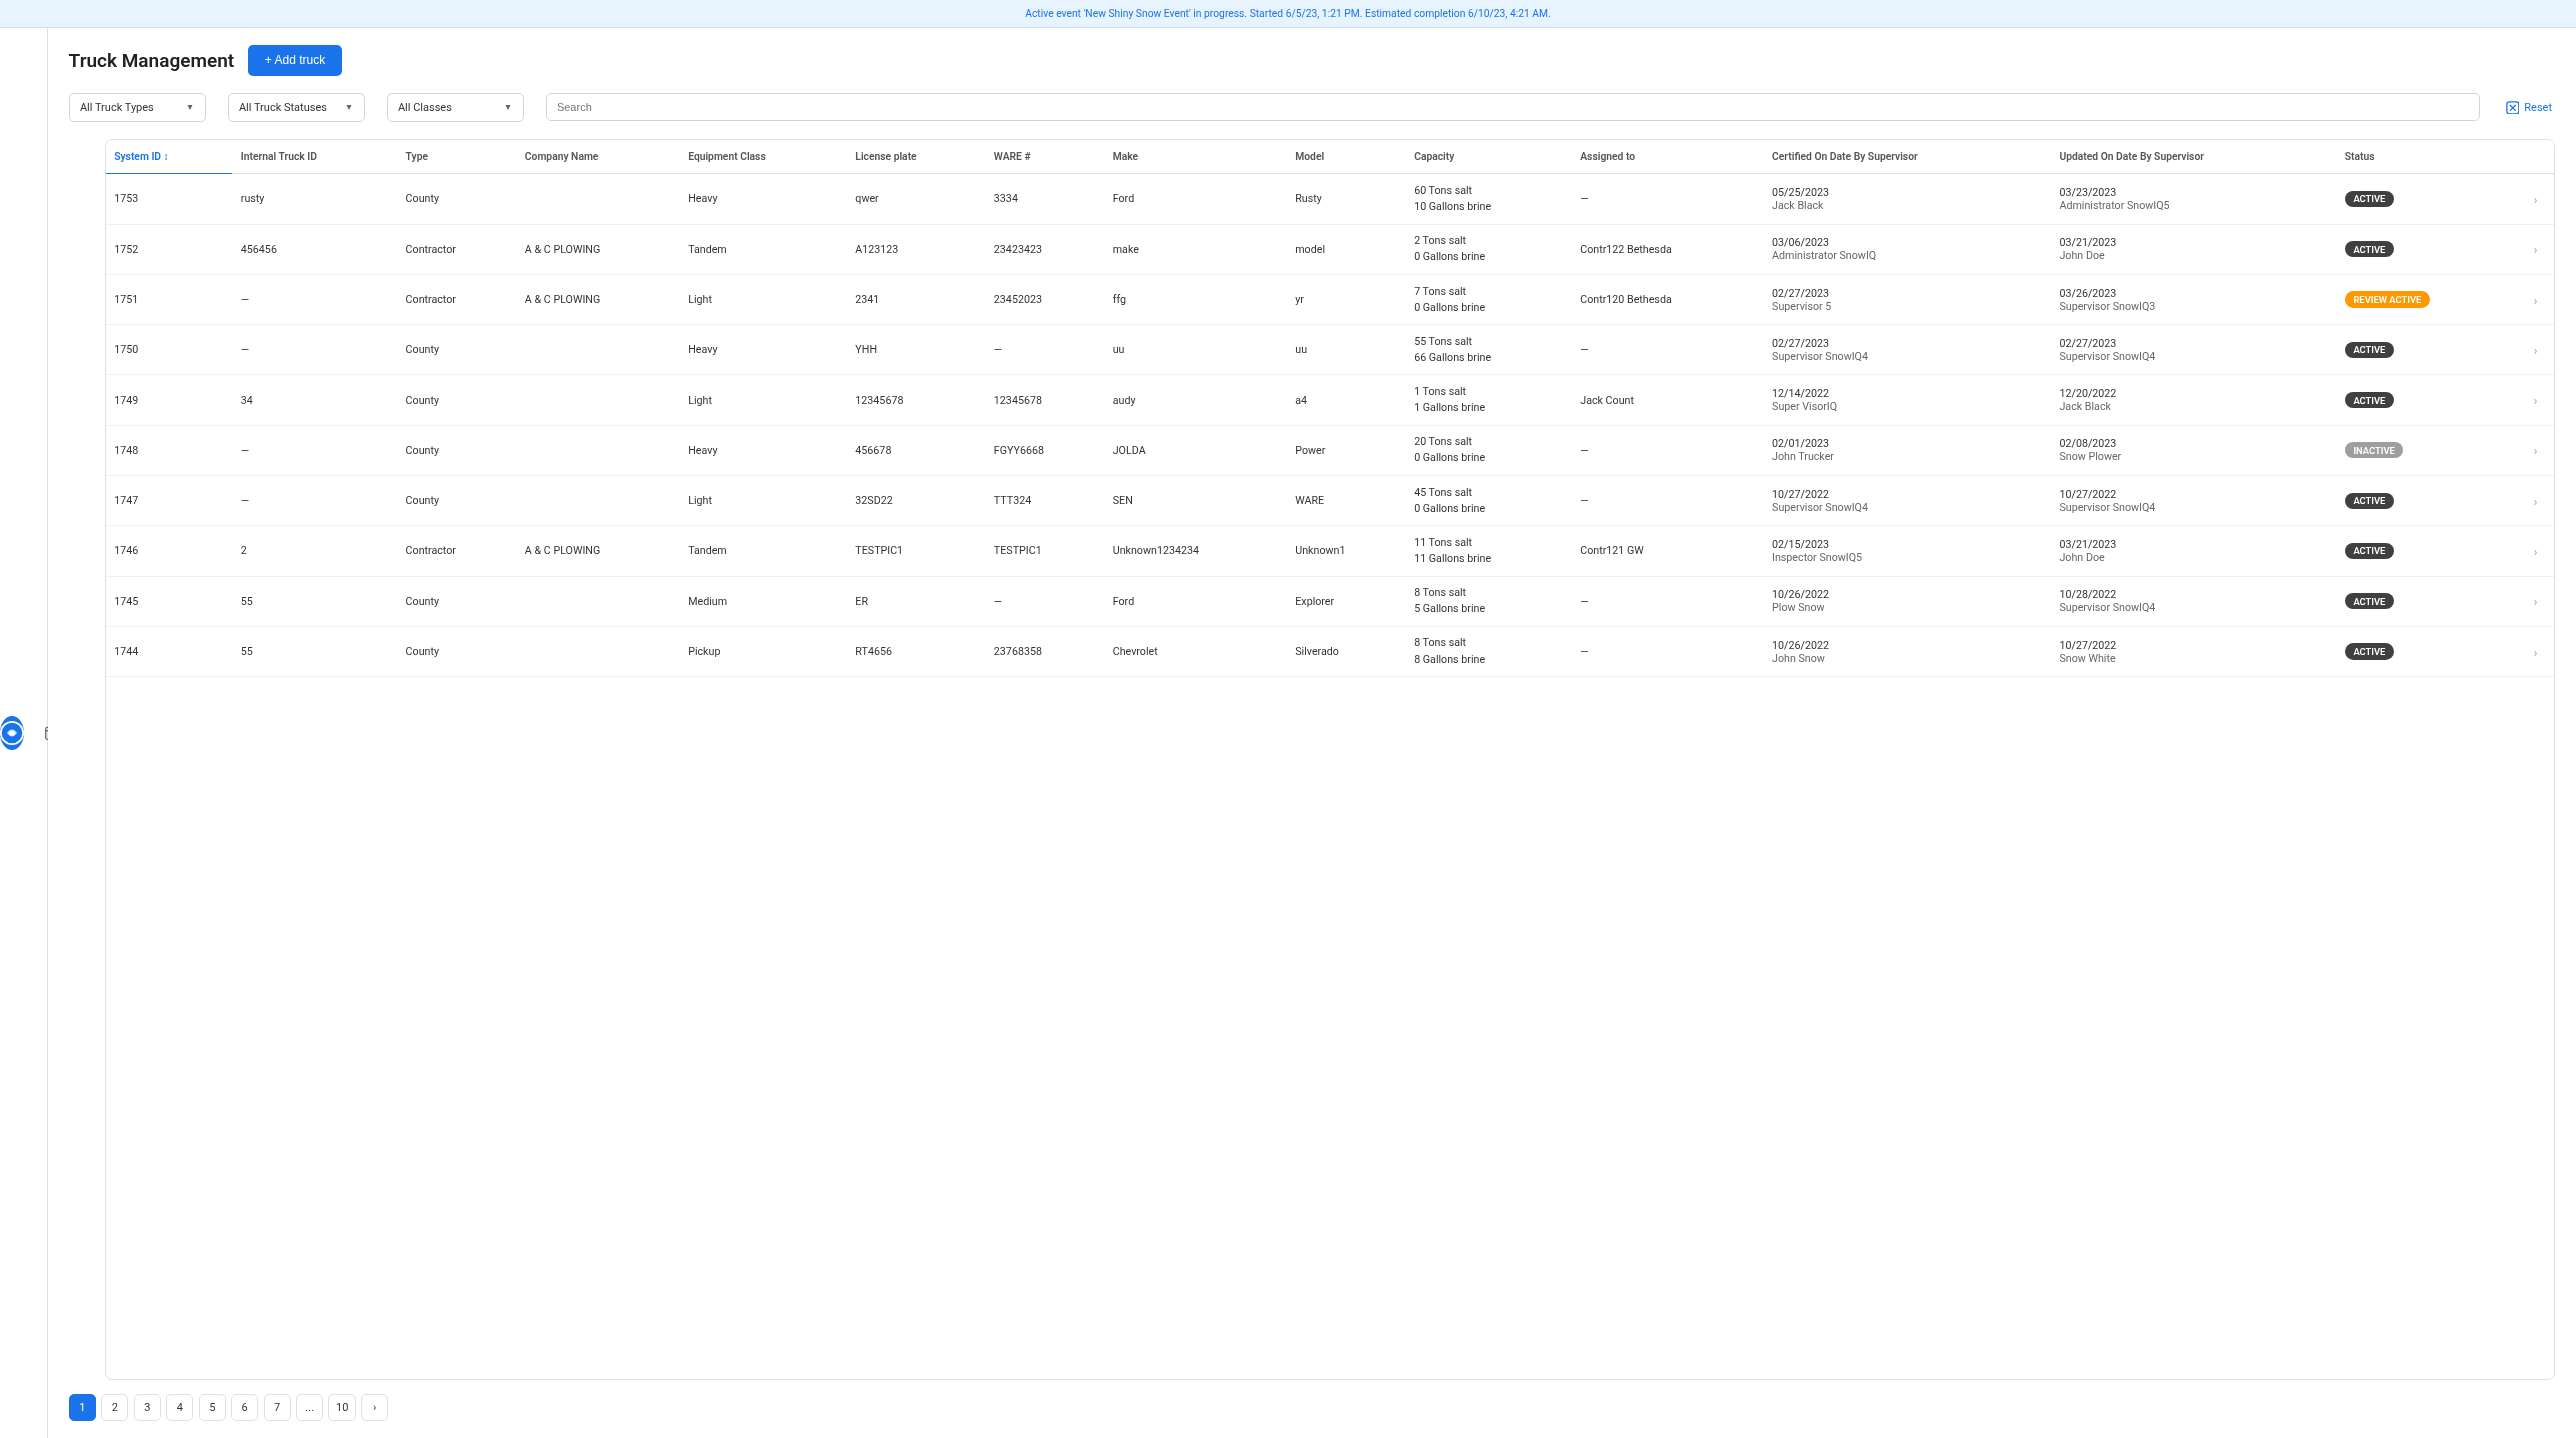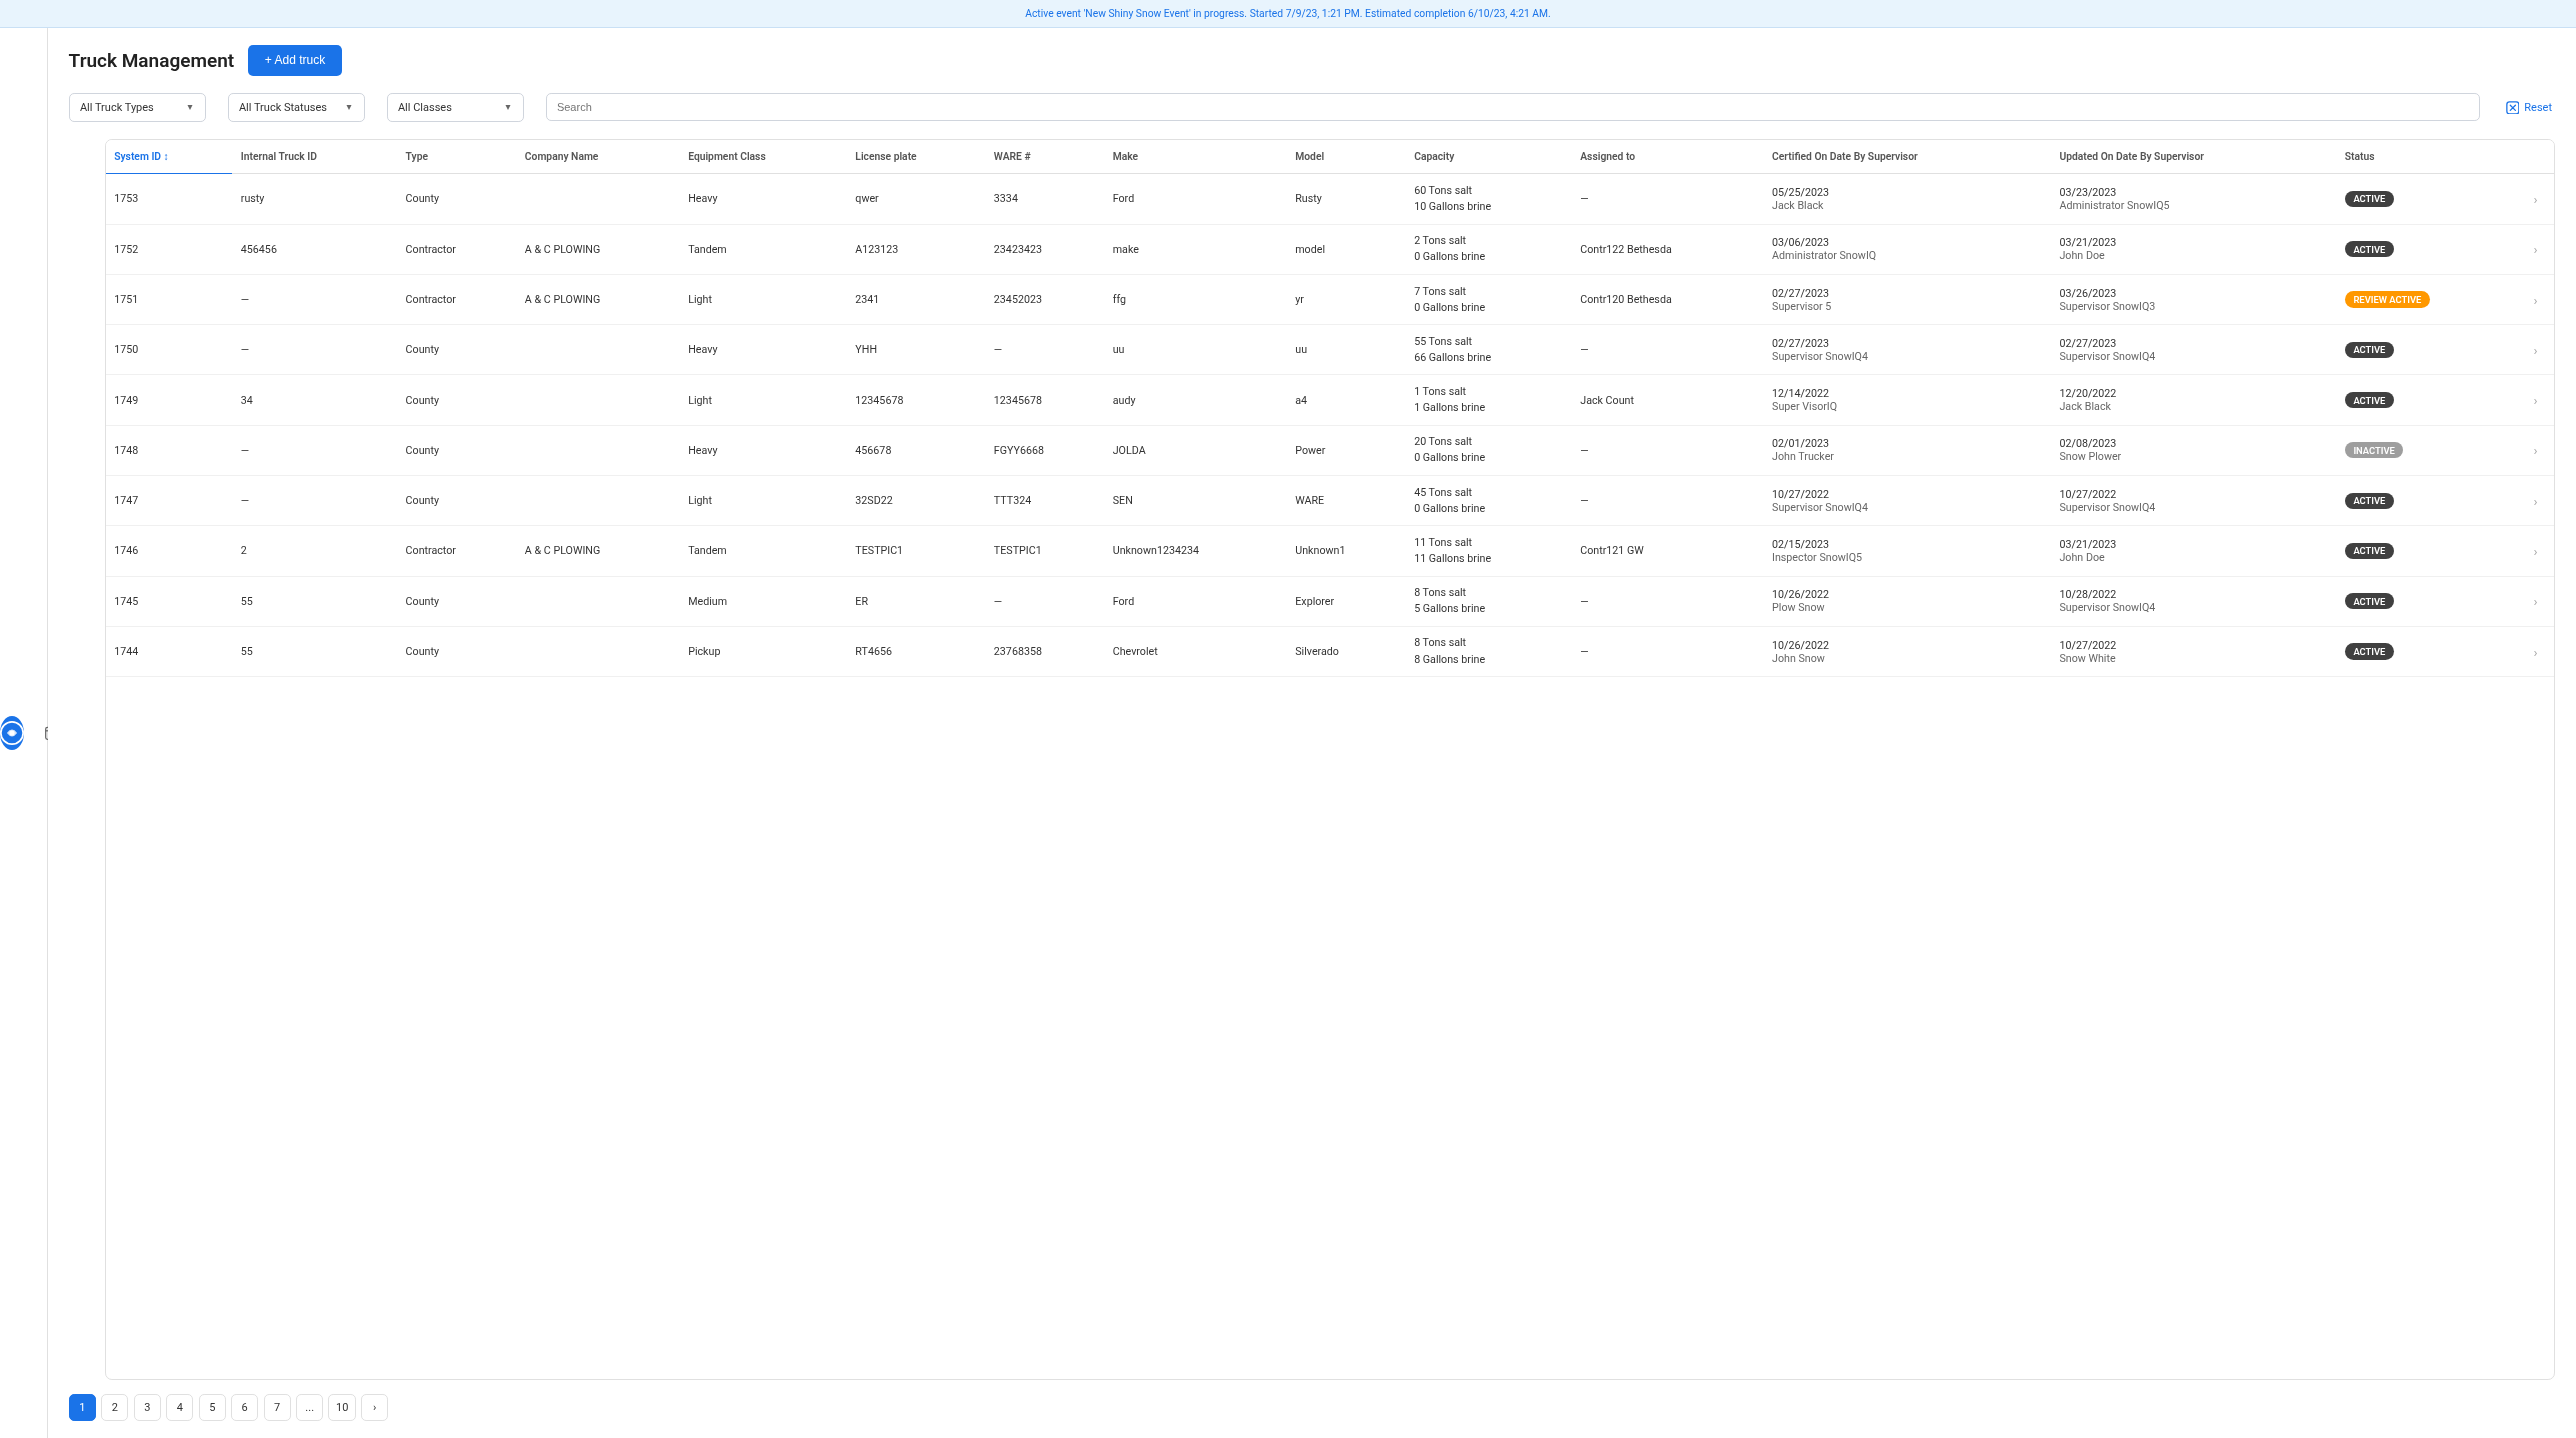--- a/index.html
+++ b/index.html
@@ -253,21 +253,21 @@
       border-color: #1a73e8;
     }
 
     .capacity-cell { white-space: nowrap; }
     .capacity-line { display: block; line-height: 1.5; }
   </style>
 </head>
 <body>
 
 <div class="top-banner">
-  <span>Active event 'New Shiny Snow Event' in progress. Started 7/9/23, 1:21 PM. Estimated completion 6/10/23, 4:21 AM.</span>
+  <span>Active event 'New Shiny Snow Event' in progress. Started 6/5/23, 1:21 PM. Estimated completion 6/10/23, 4:21 AM.</span>
 </div>
 
 <div class="app-layout">
   <div class="sidebar">
     <div class="sidebar-logo">
       <svg width="24" height="24" viewBox="0 0 28 28" fill="none">
         <circle cx="14" cy="14" r="13" stroke="white" stroke-width="2" fill="none"></circle>
         <path d="M8 14 Q14 6 20 14 Q14 22 8 14Z" fill="white" opacity="0.8"></path>
         <circle cx="14" cy="14" r="3" fill="white"></circle>
       </svg>

